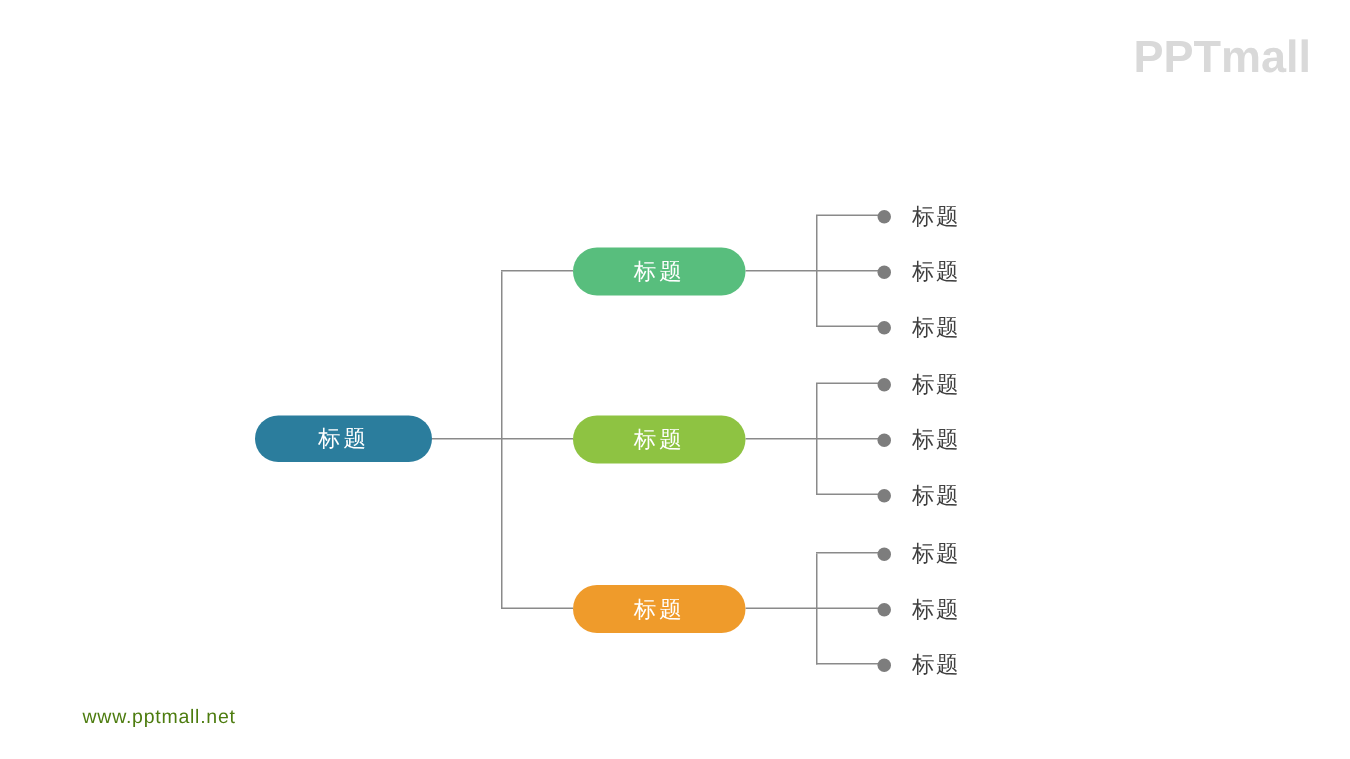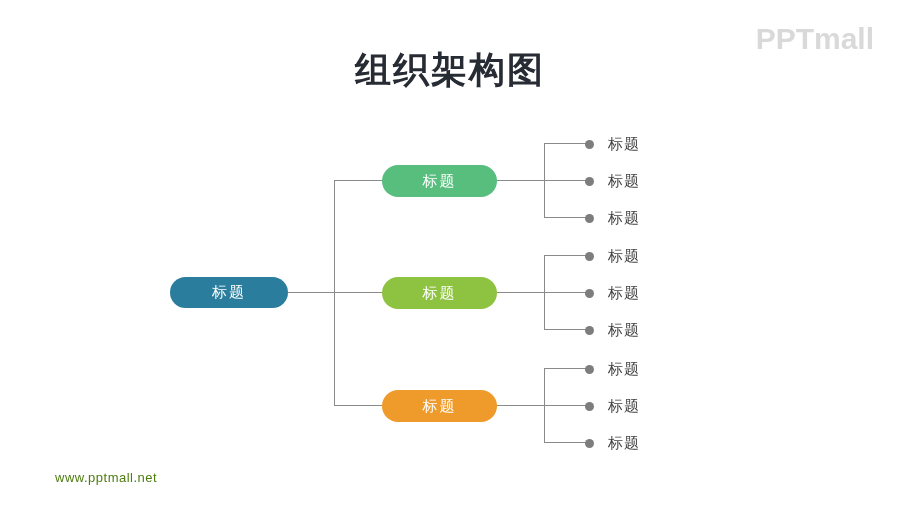--- a/index.html
+++ b/index.html
@@ -48,21 +48,20 @@
     font-size:15px;color:#3f3f3f;letter-spacing:1px;white-space:nowrap;
   }
 </style>
 </head>
 <body>
 
 <div class="canvas">
 
   <div class="logo">PPTmall</div>
 
-  <h1 class="title">组织架构图</h1>
 
   <div class="line h" style="left:288px;top:292px;width:94px;"></div>
   <div class="line v" style="left:334px;top:181px;height:225px;"></div>
   <div class="line h" style="left:334px;top:180px;width:48px;"></div>
   <div class="line h" style="left:334px;top:405px;width:48px;"></div>
 
   <div class="line h" style="left:497px;top:180px;width:47px;"></div>
   <div class="line v" style="left:544px;top:144px;height:74px;"></div>
   <div class="line h" style="left:544px;top:143px;width:42px;"></div>
   <div class="line h" style="left:544px;top:180px;width:42px;"></div>

